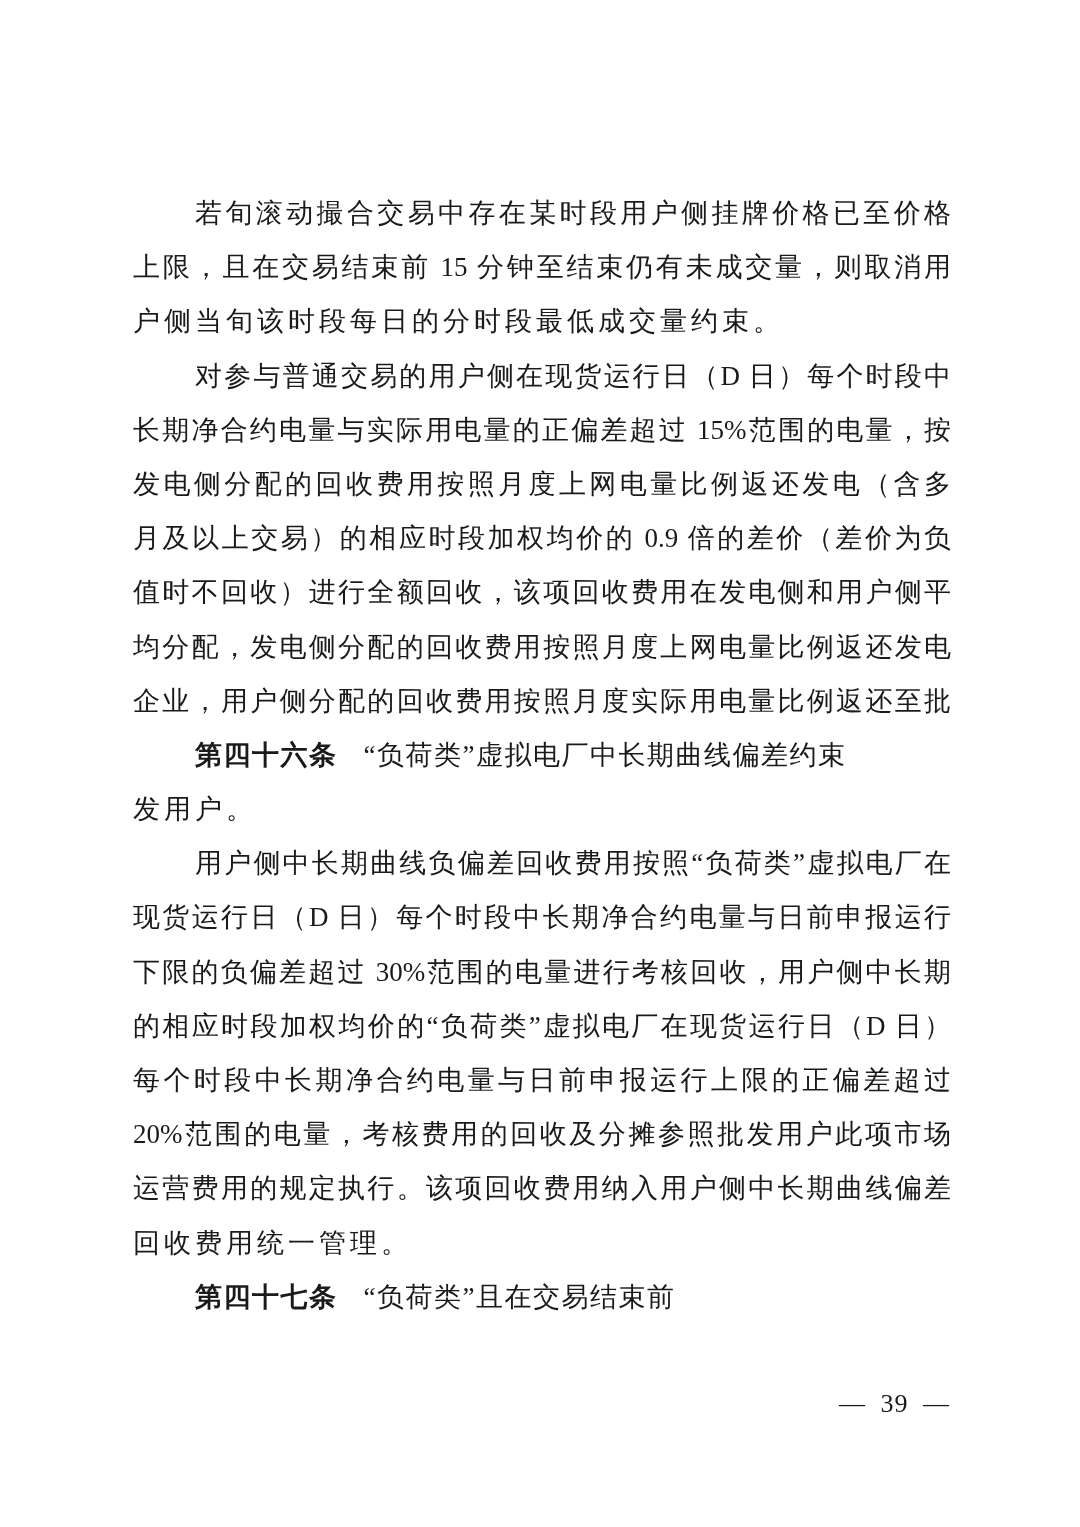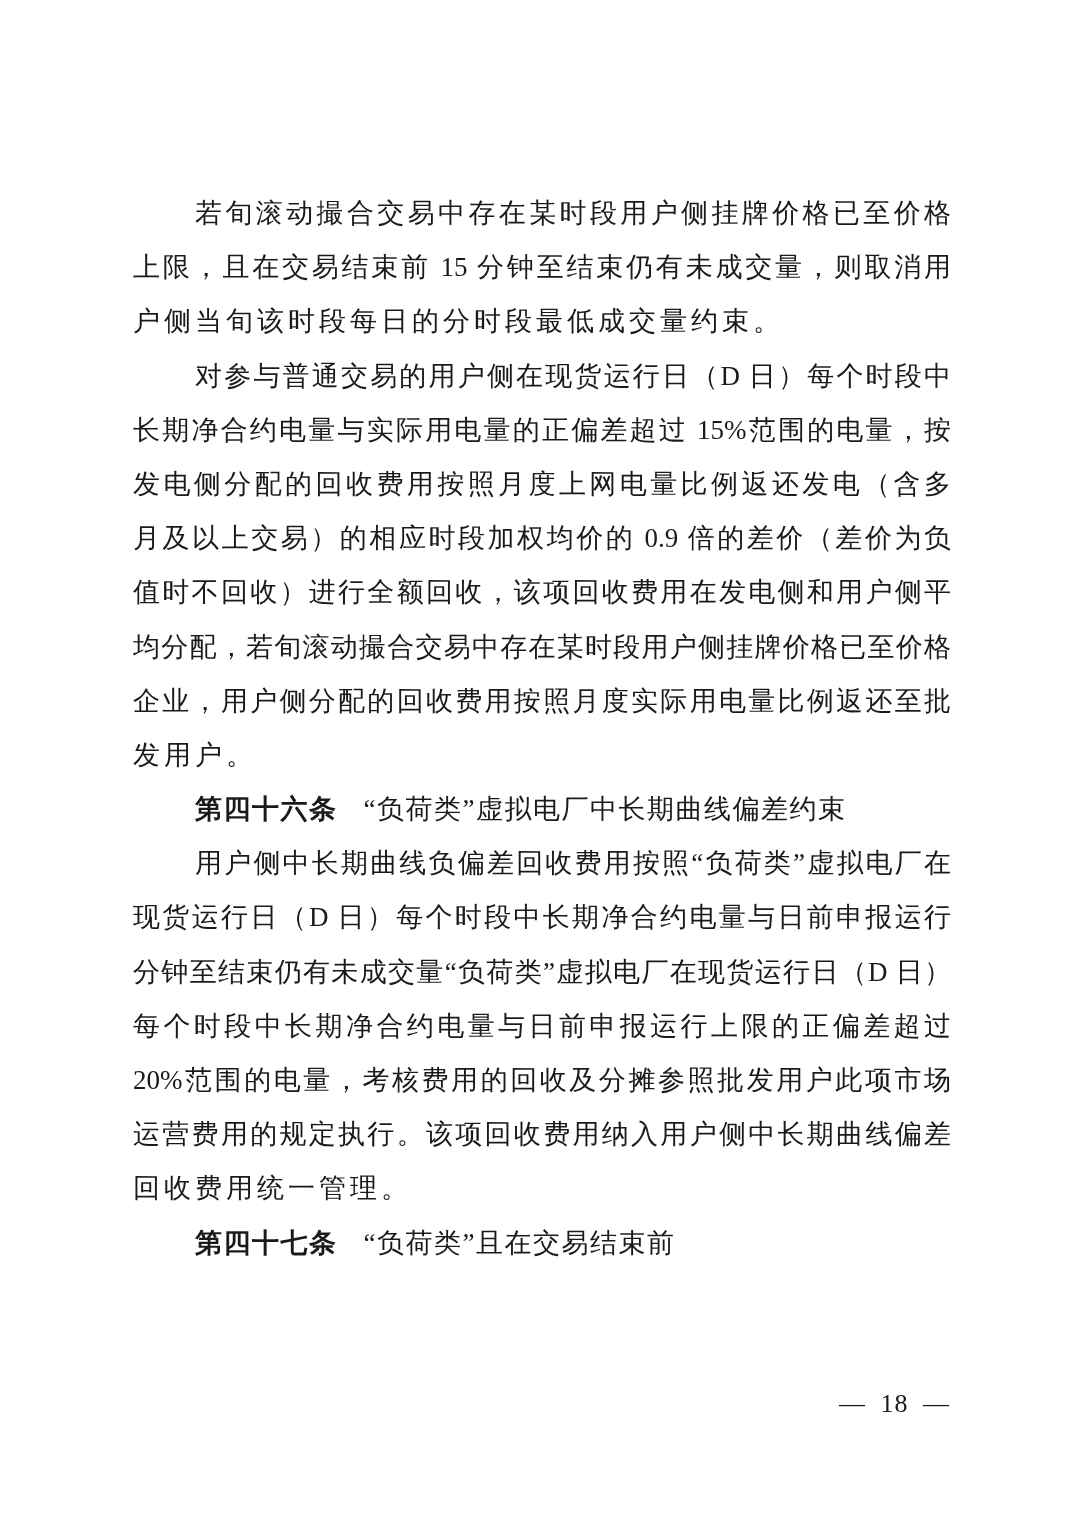--- a/index.html
+++ b/index.html
@@ -53,29 +53,30 @@
 <div class="page">
   <main class="doc-body">
       <div class="line justify indent">若旬滚动撮合交易中存在某时段用户侧挂牌价格已至价格</div>
       <div class="line justify">上限，且在交易结束前 15 分钟至结束仍有未成交量，则取消用</div>
       <div class="line">户侧当旬该时段每日的分时段最低成交量约束。</div>
       <div class="line justify indent">对参与普通交易的用户侧在现货运行日（D 日）每个时段中</div>
       <div class="line justify">长期净合约电量与实际用电量的正偏差超过 15%范围的电量，按</div>
       <div class="line justify">发电侧分配的回收费用按照月度上网电量比例返还发电（含多</div>
       <div class="line justify">月及以上交易）的相应时段加权均价的 0.9 倍的差价（差价为负</div>
       <div class="line justify">值时不回收）进行全额回收，该项回收费用在发电侧和用户侧平</div>
-      <div class="line justify">均分配，若旬滚动撮合交易中存在某时段用户侧挂牌价格已至价格</div>
+      <div class="line justify">均分配，发电侧分配的回收费用按照月度上网电量比例返还发电</div>
       <div class="line justify">企业，用户侧分配的回收费用按照月度实际用电量比例返还至批</div>
+      <div class="line heading indent"><span class="h-num">第四十六条</span><span class="h-title">“负荷类”虚拟电厂中长期曲线偏差约束</span></div>
       <div class="line">发用户。</div>
-      <div class="line heading indent"><span class="h-num">第四十六条</span><span class="h-title">“负荷类”虚拟电厂中长期曲线偏差约束</span></div>
       <div class="line justify indent">用户侧中长期曲线负偏差回收费用按照“负荷类”虚拟电厂在</div>
       <div class="line justify">现货运行日（D 日）每个时段中长期净合约电量与日前申报运行</div>
-      <div class="line justify">分钟至结束仍有未成交量“负荷类”虚拟电厂在现货运行日（D 日）</div>
+      <div class="line justify">下限的负偏差超过 30%范围的电量进行考核回收，用户侧中长期</div>
+      <div class="line justify">的相应时段加权均价的“负荷类”虚拟电厂在现货运行日（D 日）</div>
       <div class="line justify">每个时段中长期净合约电量与日前申报运行上限的正偏差超过</div>
       <div class="line justify">20%范围的电量，考核费用的回收及分摊参照批发用户此项市场</div>
       <div class="line justify">运营费用的规定执行。该项回收费用纳入用户侧中长期曲线偏差</div>
       <div class="line">回收费用统一管理。</div>
       <div class="line heading indent"><span class="h-num">第四十七条</span><span class="h-title">“负荷类”且在交易结束前</span></div>
     </main>
   <div class="footer">
-    <span>— 18 —</span>
+    <span>— 39 —</span>
   </div>
 </div>
 
 </body></html>

